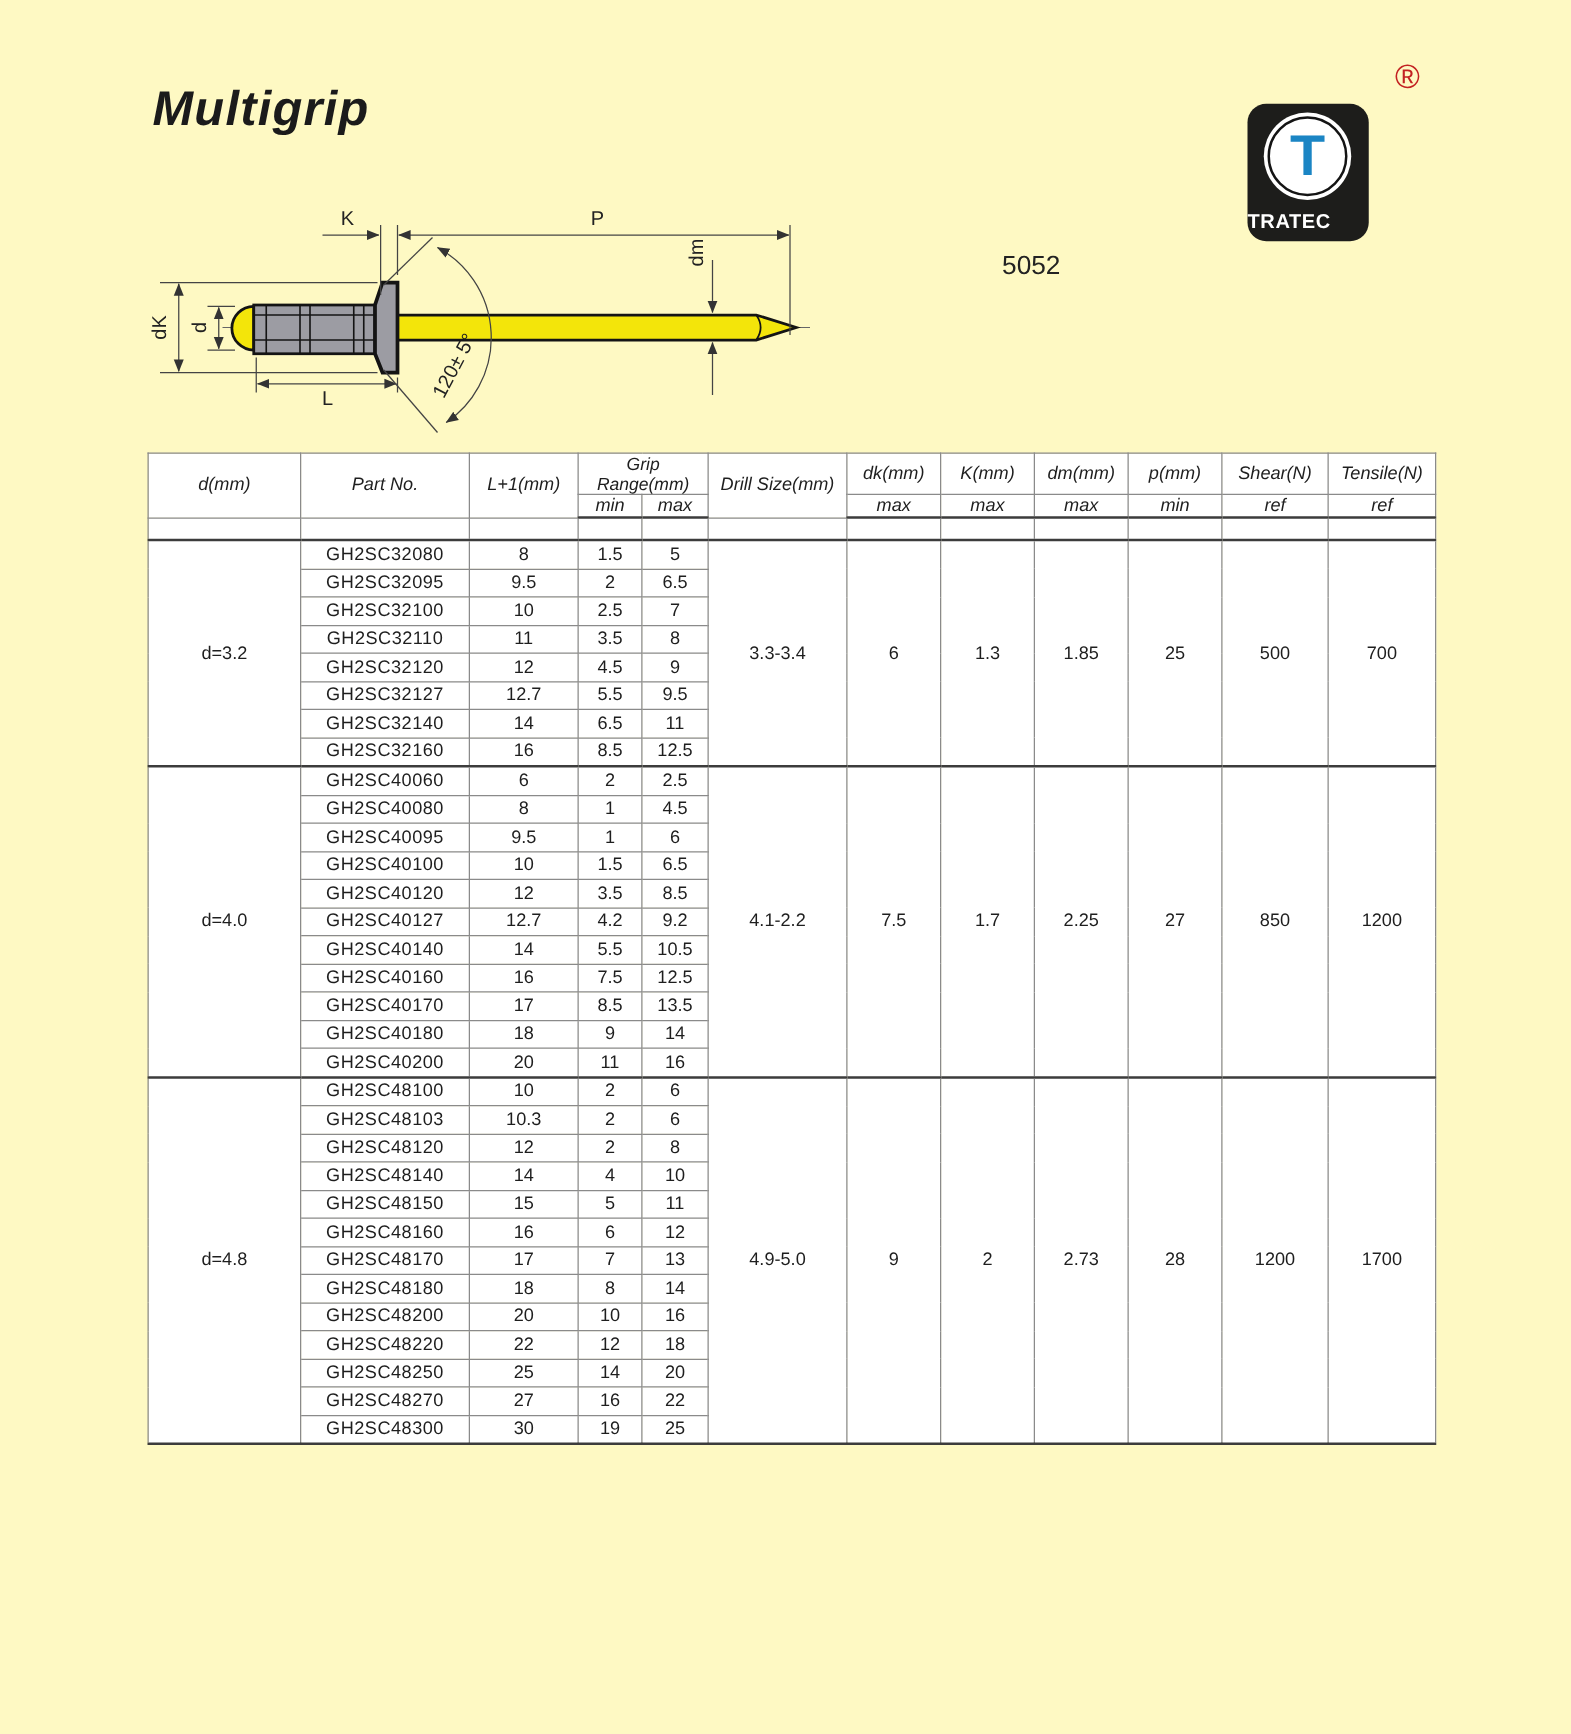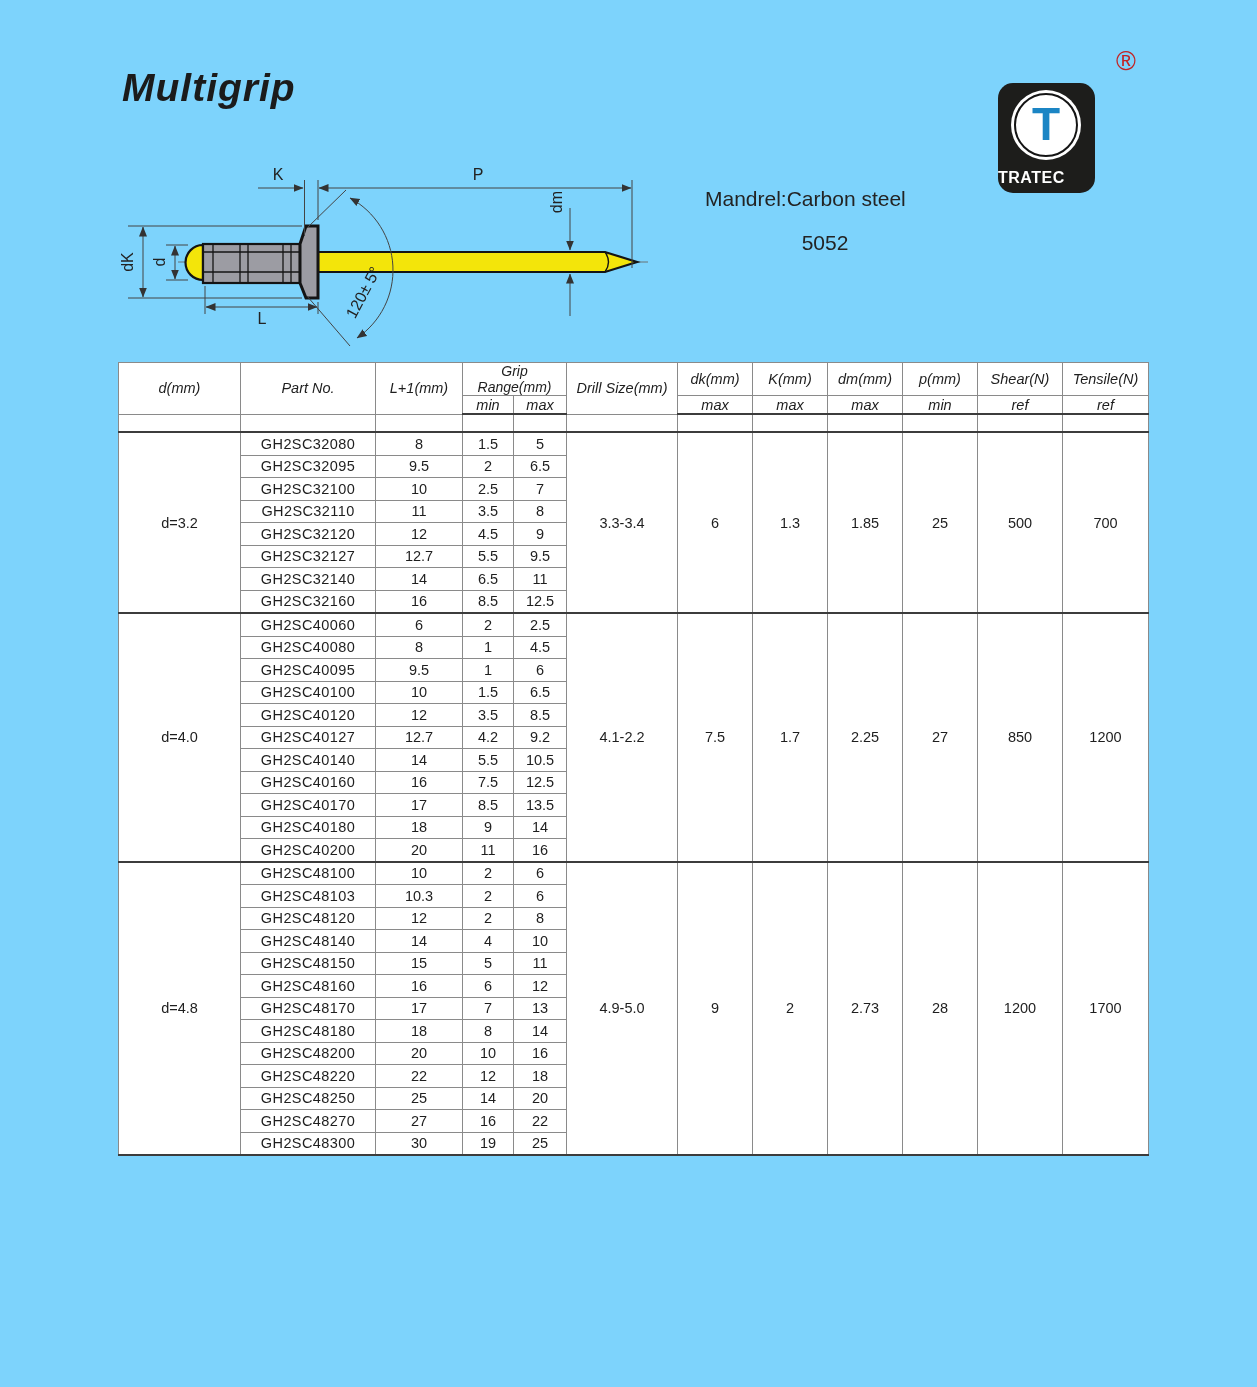--- a/index.html
+++ b/index.html
@@ -1,17 +1,17 @@
 <!DOCTYPE html>
 <html><head>
 <meta charset="utf-8">
 <style>
   html,body{margin:0;padding:0;background:#fff;}
   .page{
-    position:relative;width:1257px;height:1387px;background:#7dd3fc;overflow:hidden;
+    position:relative;width:1257px;height:1387px;background:#fef9c3;overflow:hidden;
     font-family:"Liberation Sans", sans-serif;color:#1c1c1c;
   }
   
   .title-brand{
     position:absolute;left:122px;top:66px;
     font-size:39px;font-weight:800;font-style:italic;letter-spacing:1px;color:#1b1b1b;
   }
   .title-product{
     position:absolute;left:325px;top:70px;
     font-size:34px;font-weight:400;font-style:italic;letter-spacing:1px;color:#1b1b1b;
@@ -73,21 +73,20 @@
   <div class="reg-mark" data-name="registered-trademark-icon">®</div>
 
   <div class="logo" data-name="tratec-logo">
     <div class="logo-circle" data-name="logo-circle">
       <span class="logo-letter" data-name="logo-t-icon">T</span>
     </div>
     <div class="logo-brand" data-name="logo-brand-text">TRATEC</div>
   </div>
 
   <div class="materials" data-name="material-spec">
-    <div data-name="material-mandrel">Mandrel:Carbon steel</div>
     <div class="alloy" data-name="material-alloy">5052</div>
   </div>
 
   <svg class="diagram" data-name="rivet-technical-drawing" width="560" height="215" viewBox="0 0 560 215">
     <defs>
       <marker id="arr" viewBox="0 0 10 10" refX="9.5" refY="5" markerWidth="10" markerHeight="10" orient="auto-start-reverse">
         <path d="M0,1 L10,5 L0,9 z" fill="#333"></path>
       </marker>
     </defs>
 

